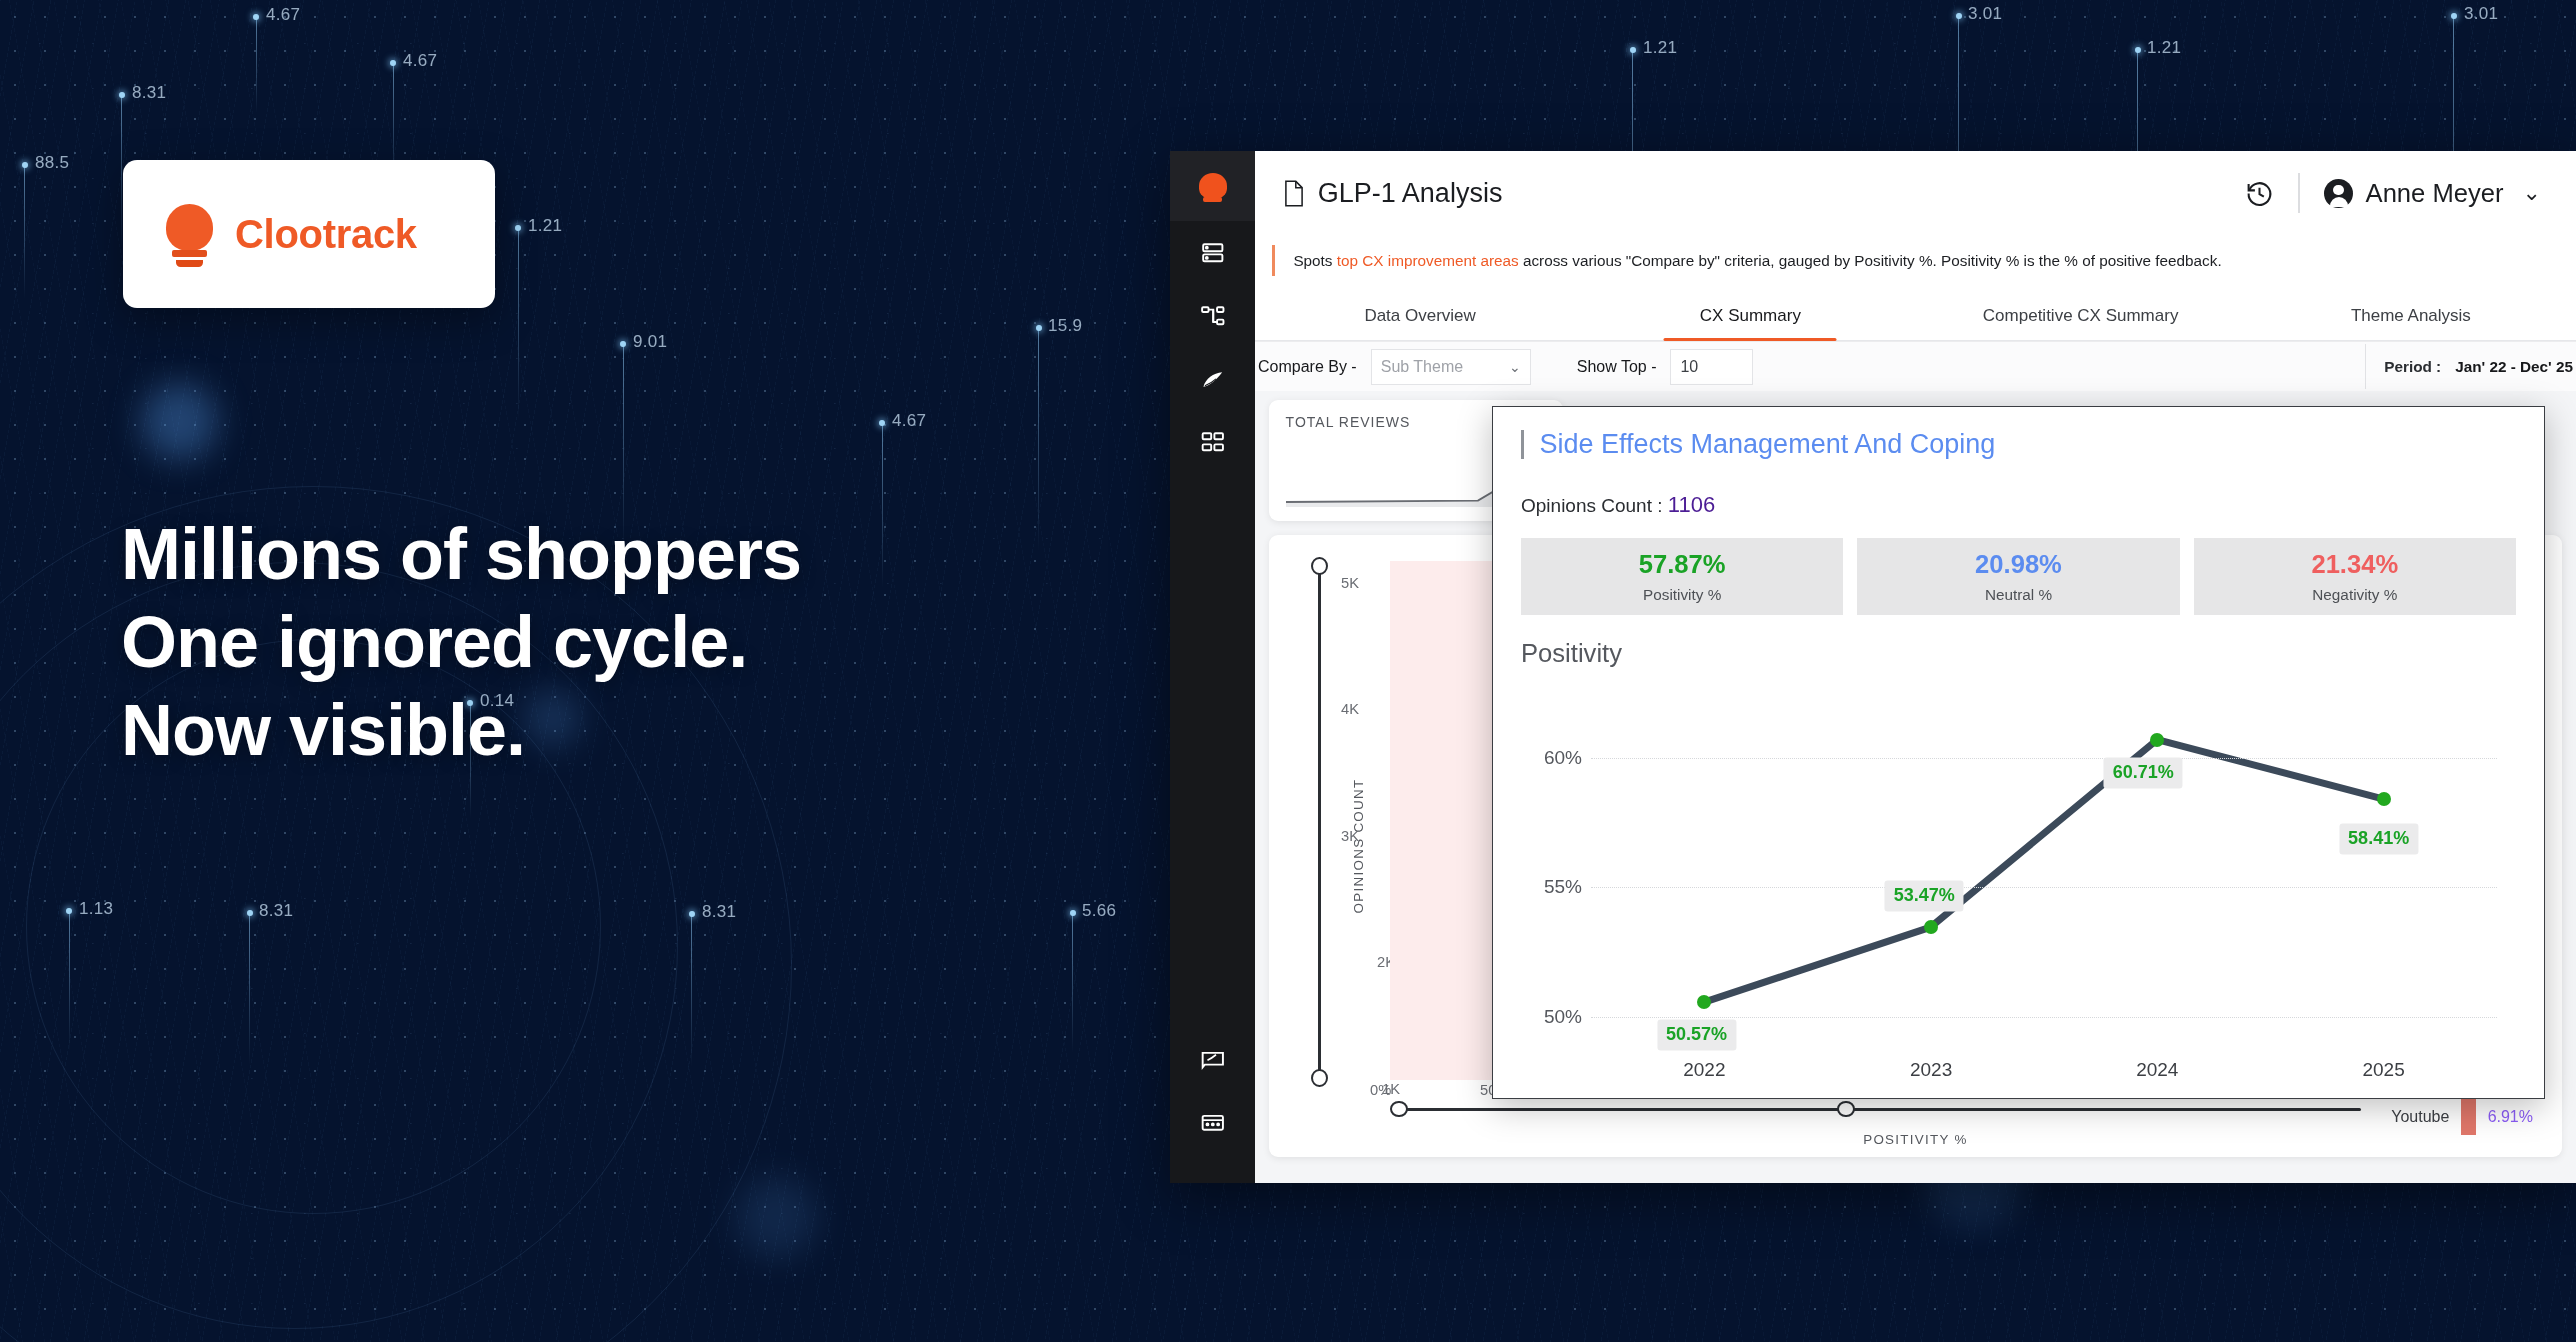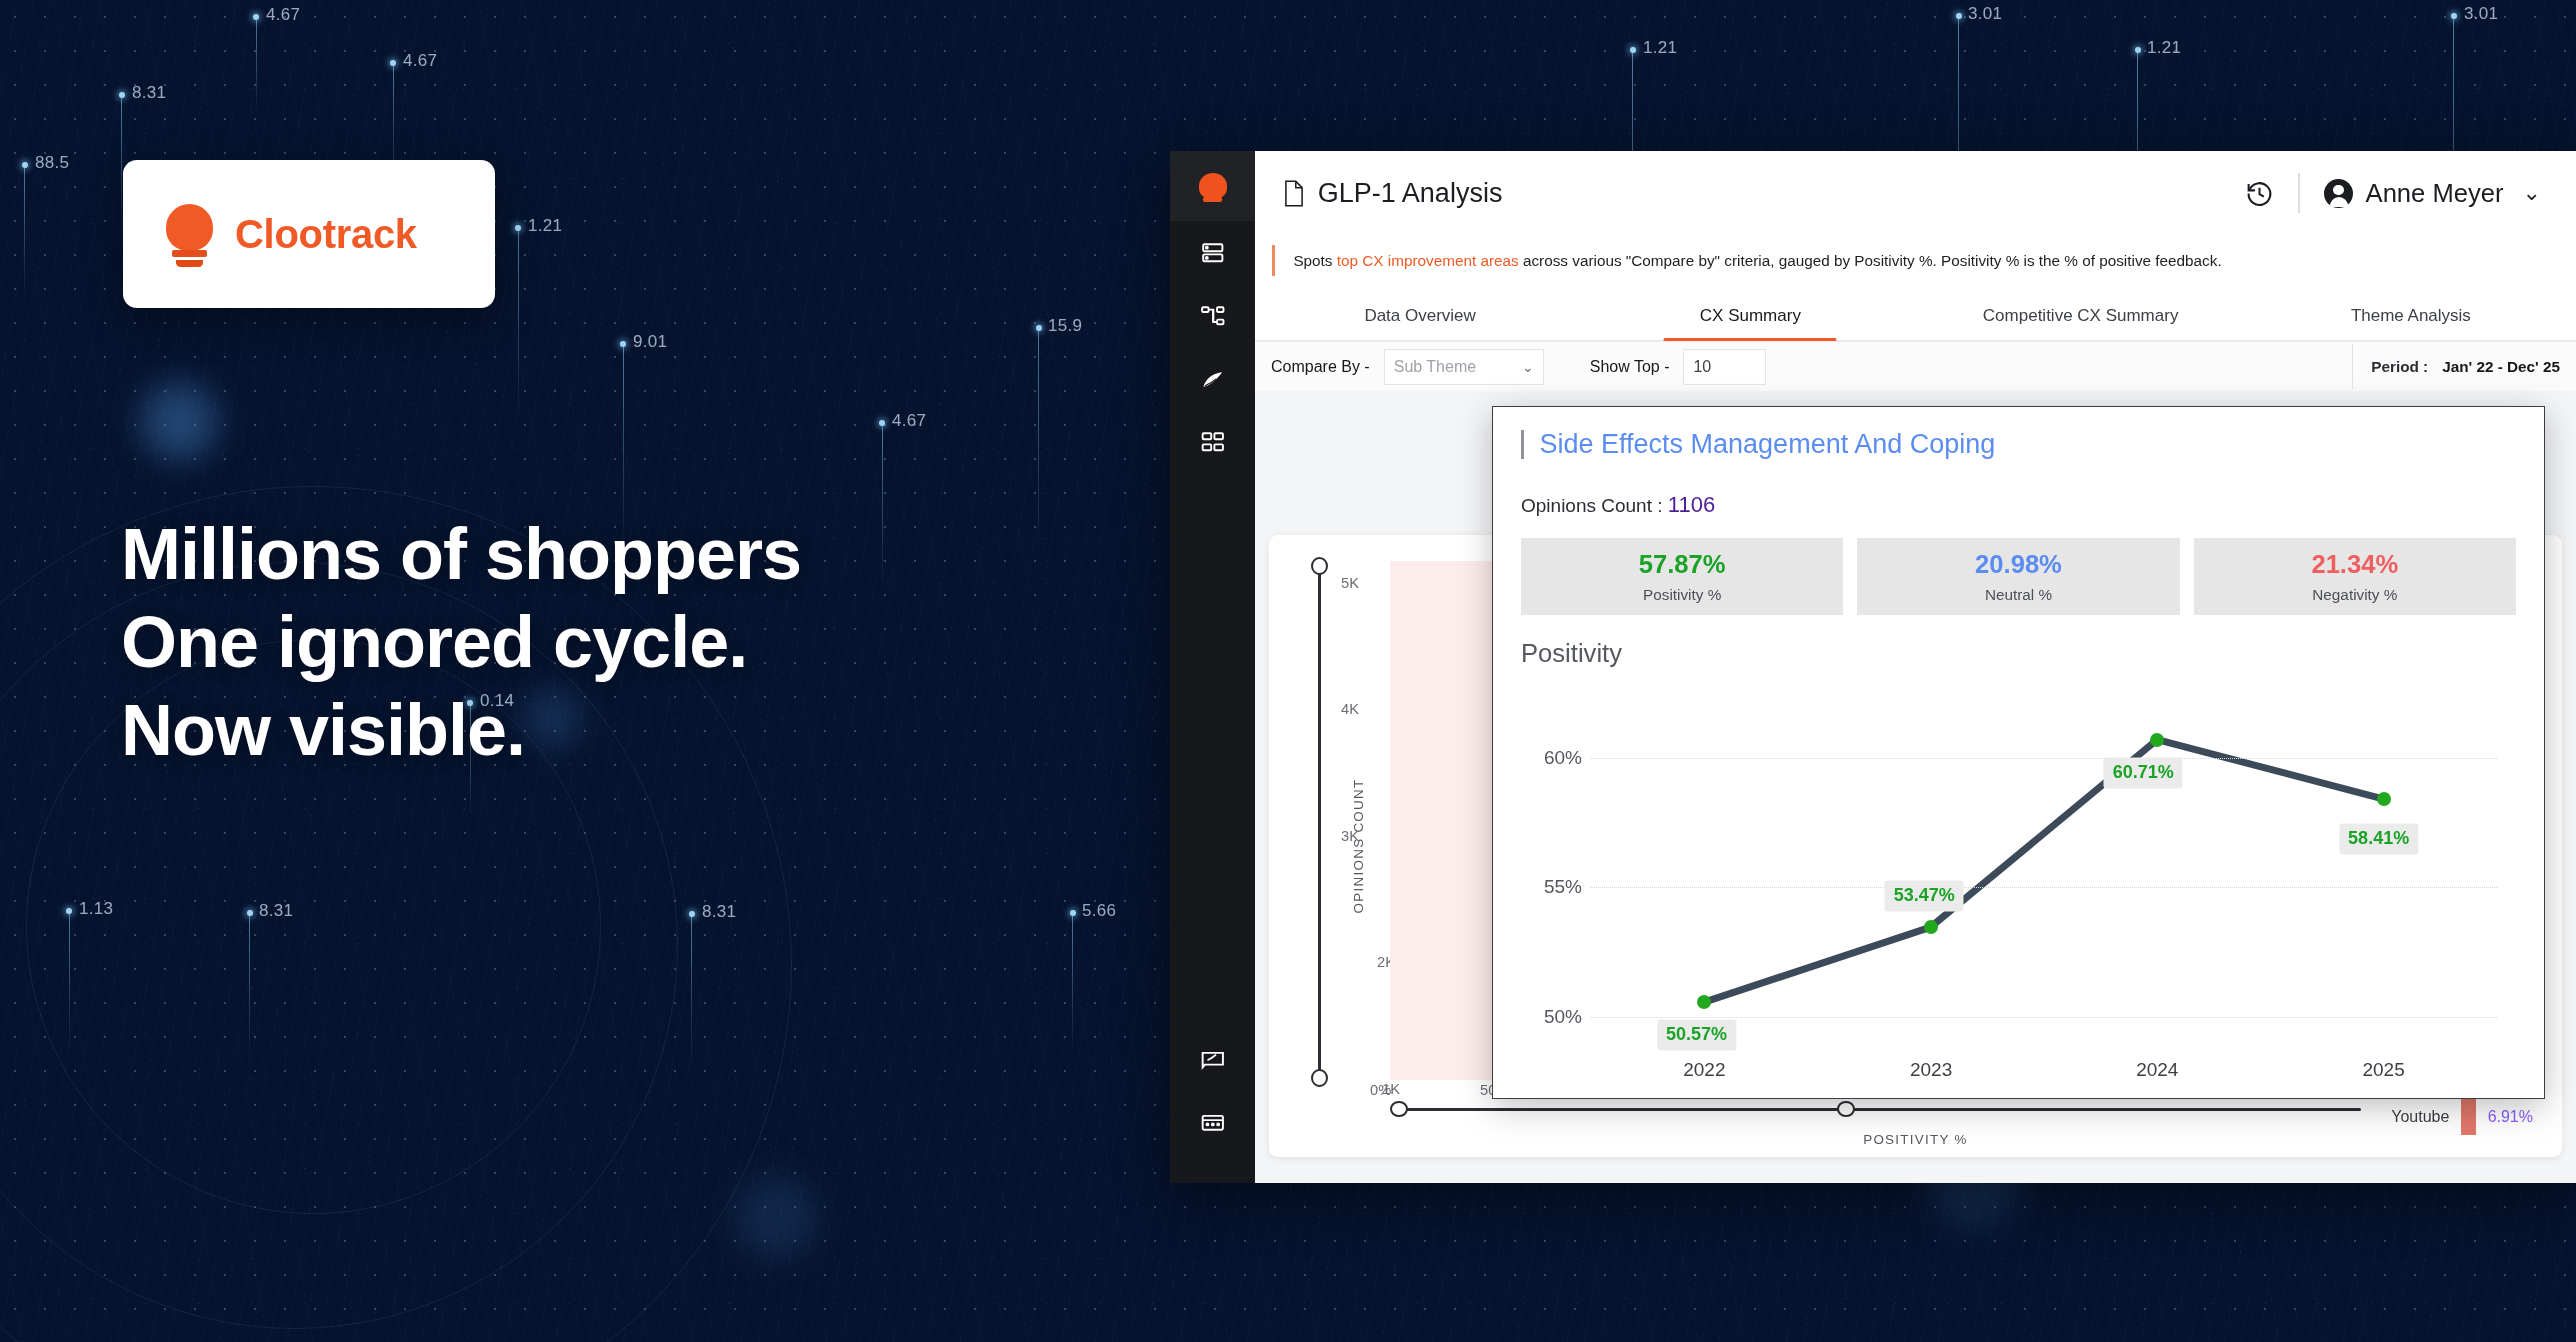--- a/index.html
+++ b/index.html
@@ -104,21 +104,21 @@
   .tab.active{ color:#18191c; }
   .tab.active::after{ content:""; position:absolute; left:50%; transform:translateX(-50%); bottom:-1.3px; width:173px; height:3.8px; background:#ef5a26; border-radius:1.9px; }
 
   
   #banner{ height:51px; display:flex; align-items:center; padding-left:16.6px; }
   #banner .bar{ width:3.8px; height:31px; background:#f08a5d; margin-right:18px; }
   #banner .txt{ font-size:15.3px; color:#1d1f23; }
   #banner .hl{ color:#ef5a26; }
 
   
-  #filters{ height:50px; background:#fbfbfc; border-top:0.6px solid #ececee; display:flex; align-items:center; padding:0 16px; gap:14px; }
+  #filters{ height:50px; background:#fbfbfc; border-top:0.6px solid #ececee; display:flex; align-items:center; padding:0 3px; gap:14px; }
   .flabel{ font-size:16px; color:#17181b; }
   .fselect{
     width:160px; height:36px; background:#fff; border:0.6px solid #e3e4e7;
     display:flex; align-items:center; padding:0 9px; font-size:16px; color:#9fa2a8;
   }
   .fselect .cv{ margin-left:auto; font-size:14px; color:#6c7076; }
   .fnum{ width:83px; height:36px; background:#fff; border:0.6px solid #e3e4e7; display:flex; align-items:center; padding:0 9px; font-size:16px; color:#3c3f44; }
   #period{ margin-left:auto; display:flex; align-items:center; gap:14px; border-left:1.3px solid #e1e2e5; padding-left:18px; height:45px;font-weight:bold; }
   #period .pl{ font-size:15.3px; color:#2a2d31; }
   #period .pv{ font-size:15.3px; color:#17181b; }
@@ -384,20 +384,28 @@
       <div class="flabel" style="margin-left:32px;">Show Top -</div>
       <div class="fnum">10</div>
       <div id="period">
         <span class="pl">Period :</span>
         <span class="pv">Jan' 22 - Dec' 25</span>
       </div>
     </div>
 
     <div id="content">
 
+      <div id="tr-card">
+        <div id="tr-label">TOTAL REVIEWS</div>
+        <div id="tr-value">16</div>
+        <svg id="tr-spark" viewBox="0 0 400 60" preserveAspectRatio="none">
+          <path d="M0 52 L300 50 L340 26 L400 22 L400 60 L0 60 Z" fill="#e9eaec"></path>
+          <path d="M0 52 L300 50 L340 26 L400 22" fill="none" stroke="#6a6d73" stroke-width="3"></path>
+        </svg>
+      </div>
 
       <div id="scatter">
         <div class="yaxis-title">OPINIONS COUNT</div>
 
         <div class="slider-v">
           <div class="track"></div>
           <div class="knob" style="top:0;"></div>
           <div class="knob" style="bottom:0;"></div>
         </div>
 

